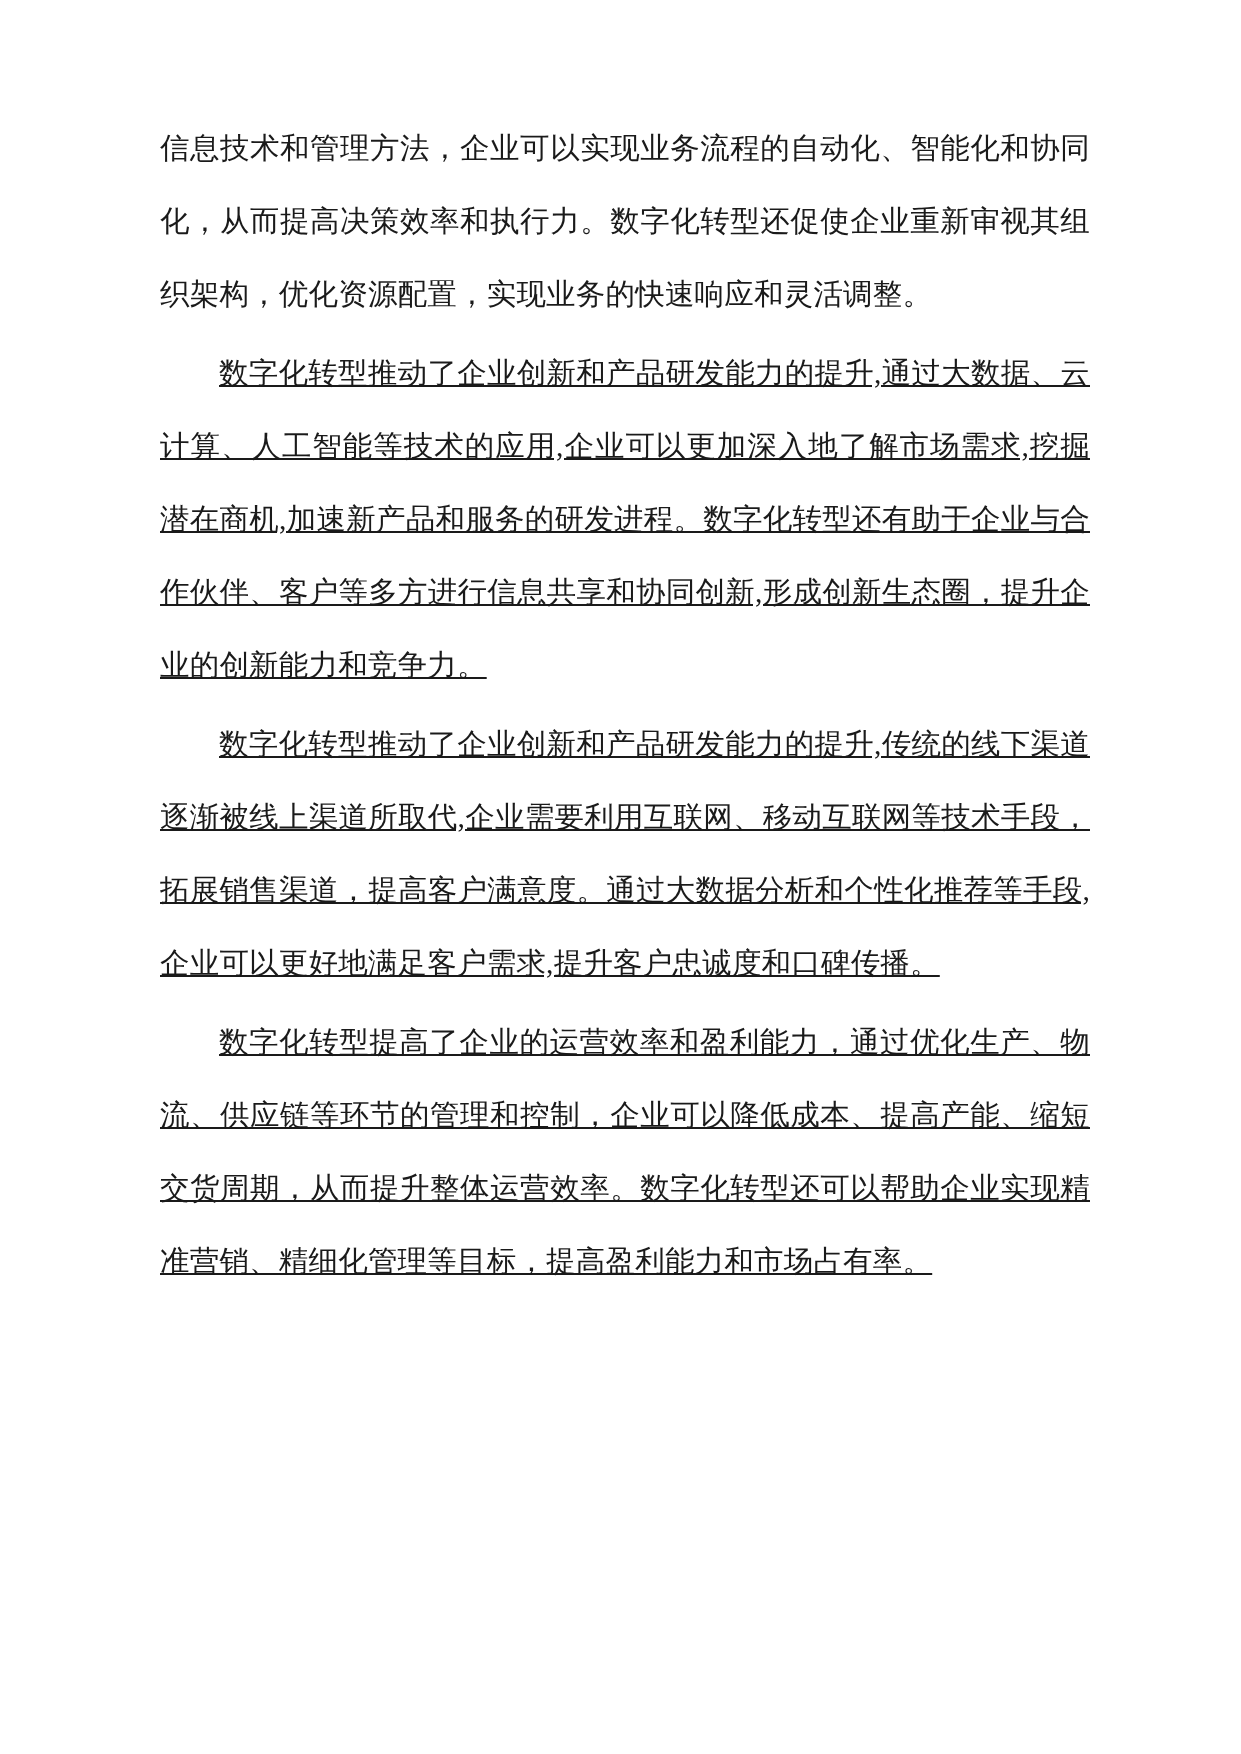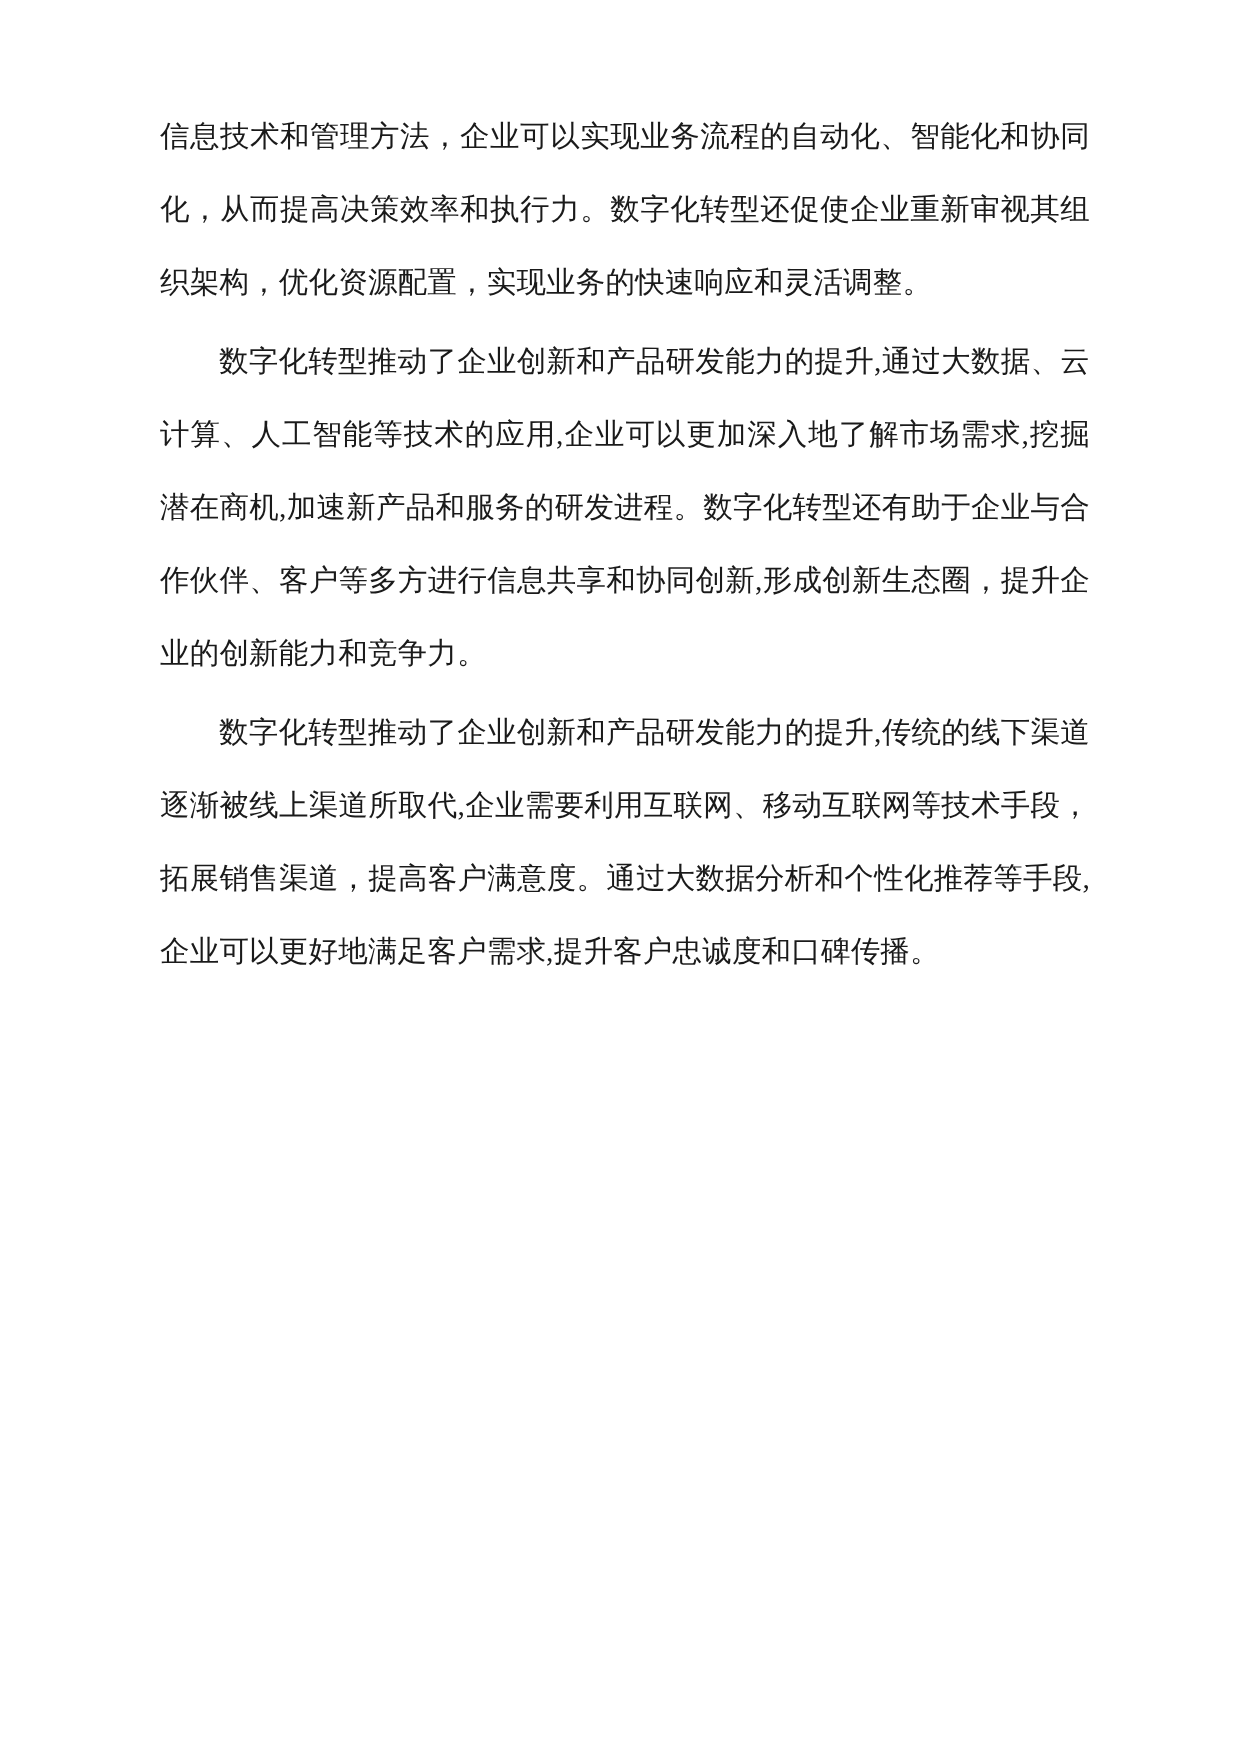--- a/index.html
+++ b/index.html
@@ -19,41 +19,43 @@
     position: absolute;
     top: 0;
     left: 0;
     width: 1241px;
     height: 1754px;
     background: #ffffff;
   }
   .content {
     position: absolute;
     left: 160px;
-    top: 100px;
+    top: 112px;
     width: 930px;
   }
   .para {
     margin: 0 0 6px 0;
     font-size: 29.5px;
     line-height: 73px;
     letter-spacing: 0.2px;
     text-align: justify;
     text-justify: inter-ideograph;
     color: #1a1a1a;
   }
   .para.indent {
     text-indent: 2em;
+    text-decoration: underline;
   }
   .para.first {
     text-indent: 0;
   }
 </style>
 </head>
 <body>
 
 <div class="page">
   <div class="content">
     <p class="para first">信息技术和管理方法，企业可以实现业务流程的自动化、智能化和协同化，从而提高决策效率和执行力。数字化转型还促使企业重新审视其组织架构，优化资源配置，实现业务的快速响应和灵活调整。</p>
     <p class="para indent">数字化转型推动了企业创新和产品研发能力的提升,通过大数据、云计算、人工智能等技术的应用,企业可以更加深入地了解市场需求,挖掘潜在商机,加速新产品和服务的研发进程。数字化转型还有助于企业与合作伙伴、客户等多方进行信息共享和协同创新,形成创新生态圈，提升企业的创新能力和竞争力。</p>
     <p class="para indent">数字化转型推动了企业创新和产品研发能力的提升,传统的线下渠道逐渐被线上渠道所取代,企业需要利用互联网、移动互联网等技术手段，拓展销售渠道，提高客户满意度。通过大数据分析和个性化推荐等手段,企业可以更好地满足客户需求,提升客户忠诚度和口碑传播。</p>
+    <p class="para indent">数字化转型提高了企业的运营效率和盈利能力，通过优化生产、物流、供应链等环节的管理和控制，企业可以降低成本、提高产能、缩短交货周期，从而提升整体运营效率。数字化转型还可以帮助企业实现精准营销、精细化管理等目标，提高盈利能力和市场占有率。</p>
   </div>
 </div>
 
 </body></html>

